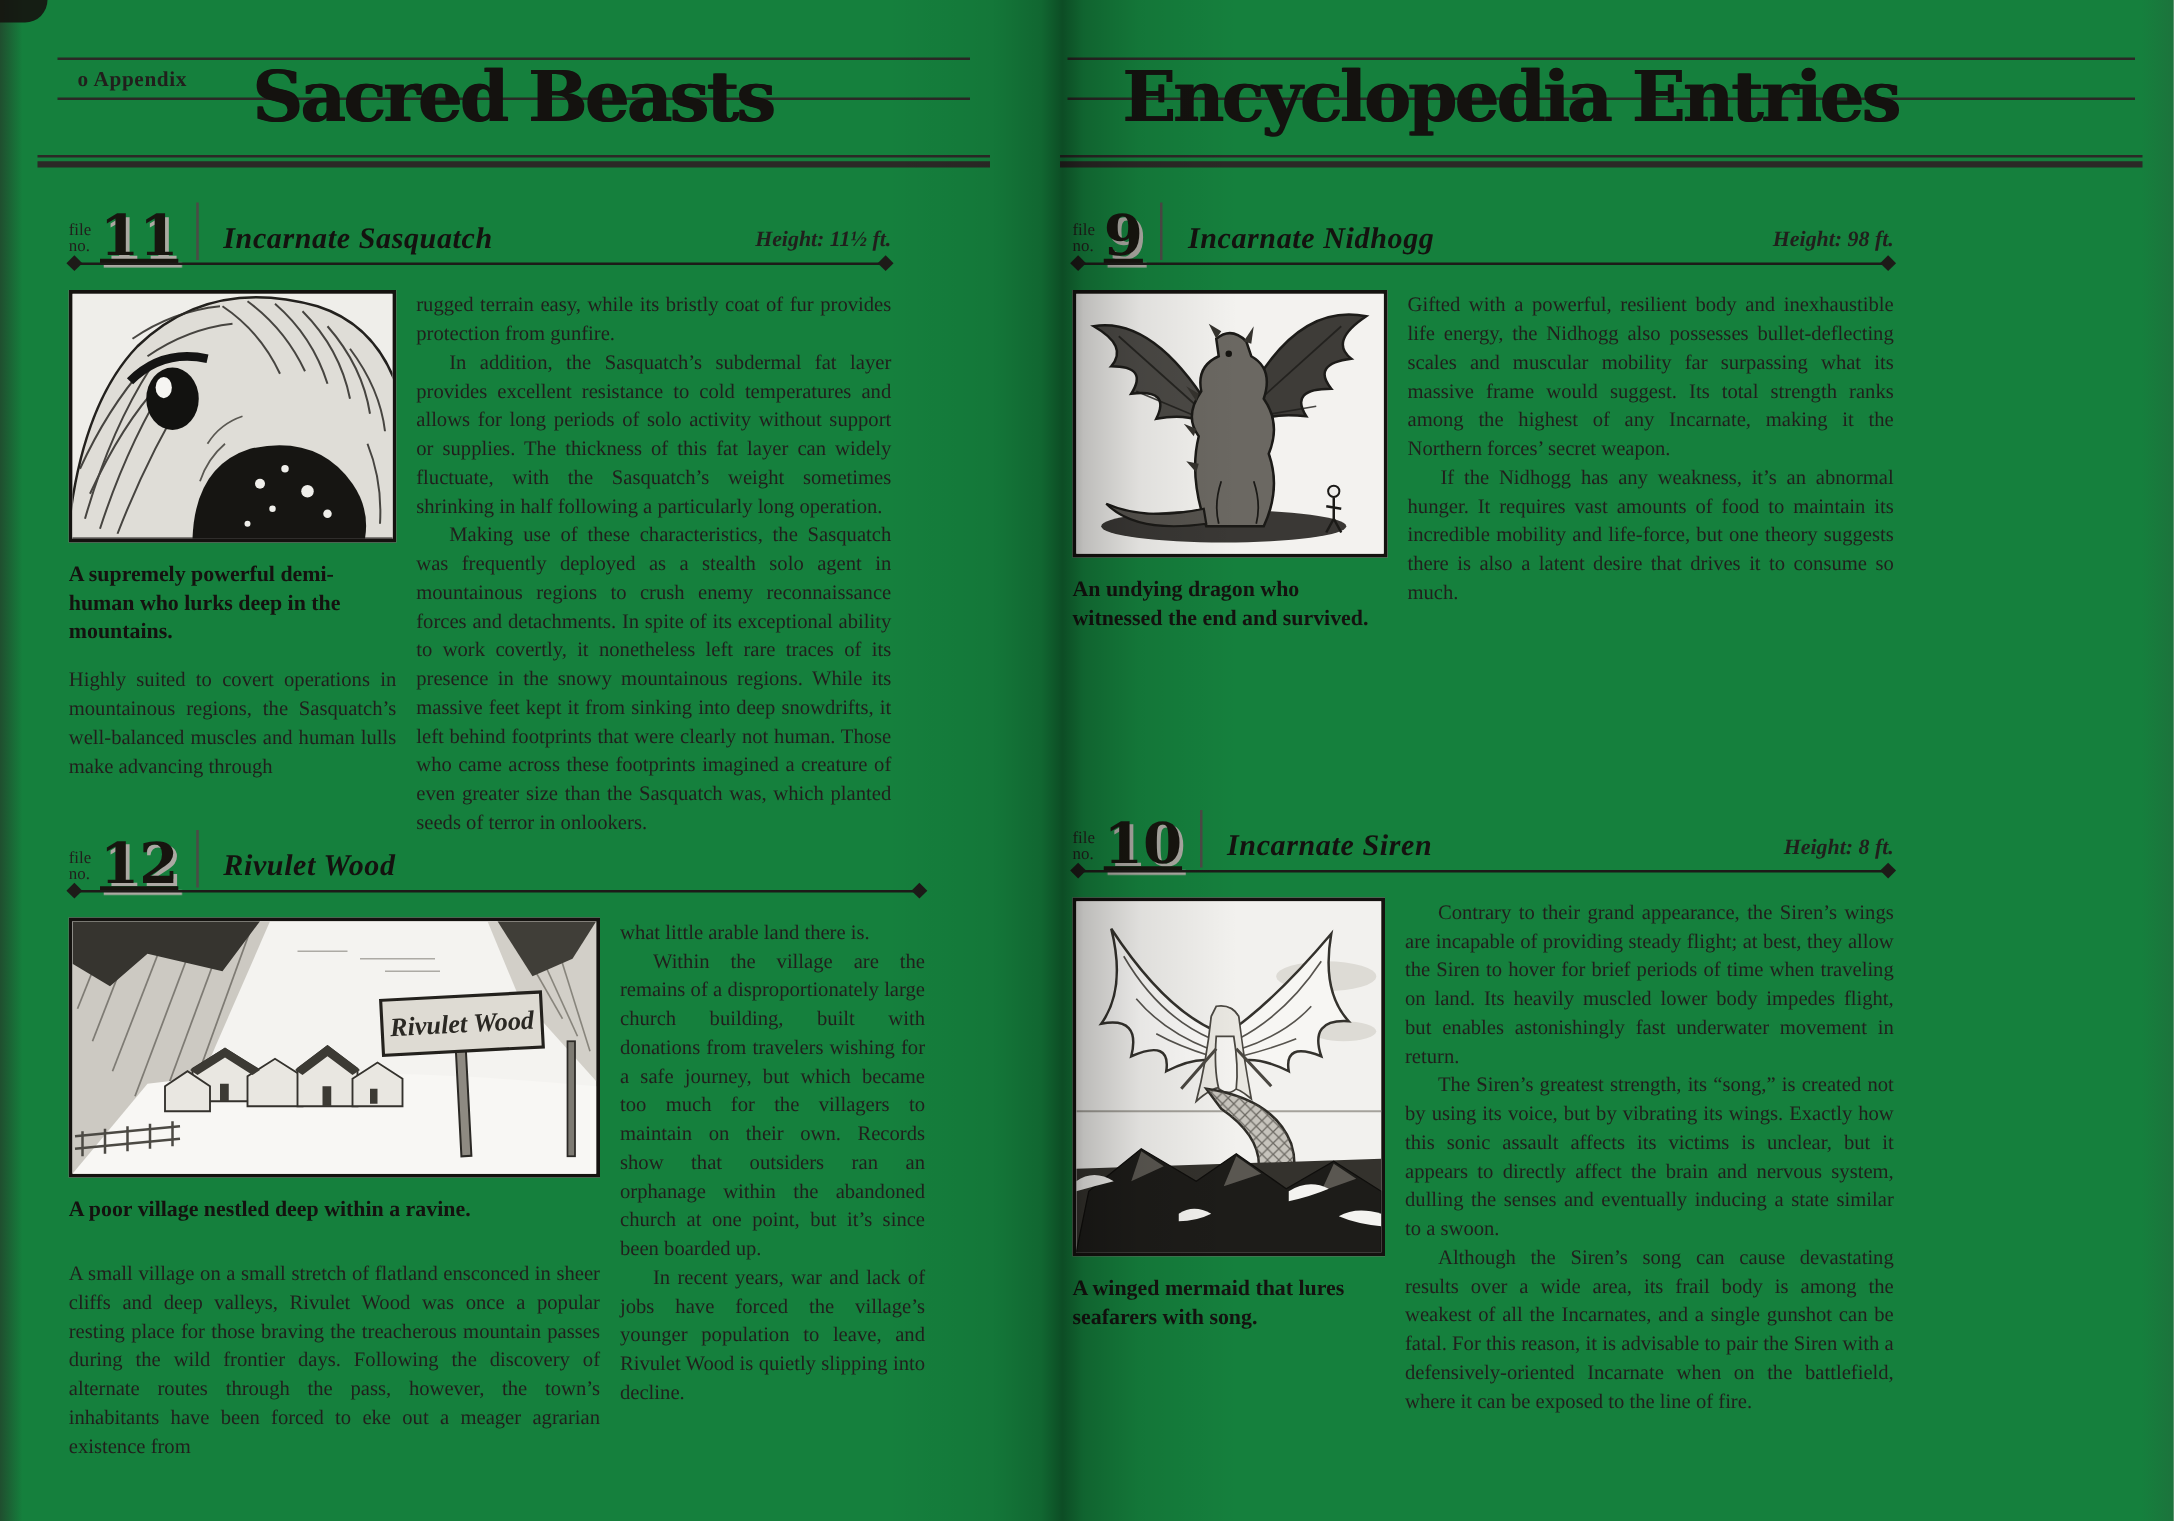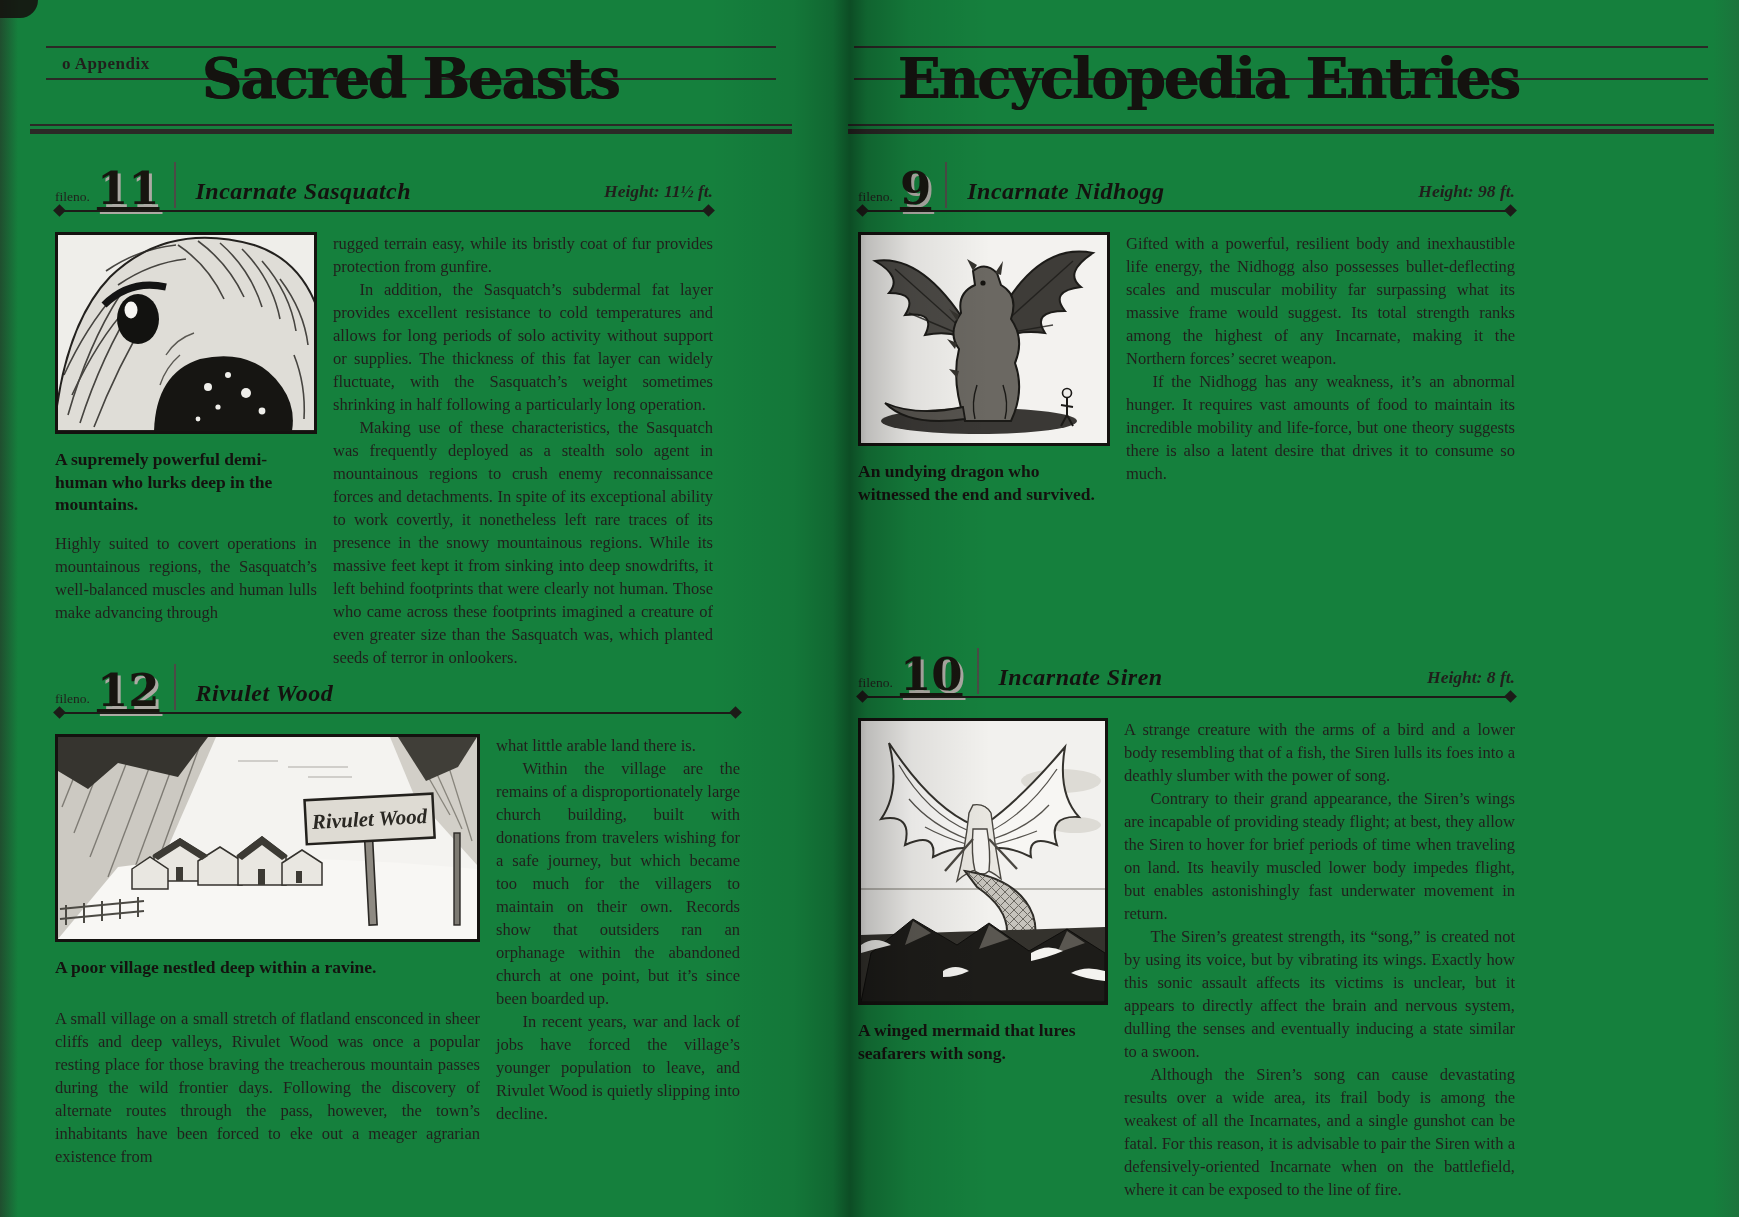--- a/index.html
+++ b/index.html
@@ -38,21 +38,21 @@
   .corner-label { position:absolute; top:14px; left:32px; font-weight:bold; font-size:17px; letter-spacing:.5px; }
   .blackletter {
     position:absolute; margin:0; top:10px; text-align:center; line-height:1;
     font-family:"DejaVu Serif","Liberation Serif",serif; font-weight:bold;
     font-size:56px; letter-spacing:-2px; color:#14120f;
     text-shadow:1px 0 0 #14120f;
   }
   
   .entry { position:absolute; }
   .entry-head { display:flex; align-items:flex-end; height:52px; }
-  .fileno { display:flex; flex-direction:row; font-size:13.5px; line-height:13px; padding-bottom:5px; }
+  .fileno { display:flex; flex-direction:column; font-size:13.5px; line-height:13px; padding-bottom:5px; }
   .num {
     font-family:"DejaVu Serif","Liberation Serif",serif;
     font-size:45px; line-height:.85; font-weight:bold; margin:0 8px 0 7px;
     color:#17150f; text-shadow:3px 3px 0 #aca9a3;text-decoration:underline;
   }
   .vbar { width:2px; height:46px; background:#4c4a46; margin:0 20px 0 6px; }
   .etitle { margin:0; font-style:italic; font-weight:bold; font-size:24px; letter-spacing:.5px; padding-bottom:3px; color:#14120f; }
   .eheight { margin-left:auto; font-style:italic; font-weight:bold; font-size:17.5px; padding-bottom:6px; }
   .entry-rule { position:relative; margin-top:2px; height:2px; background:#1d1b18; }
   .entry-rule::before, .entry-rule::after {
@@ -352,21 +352,20 @@
               <path d="M0,224 q14,-10 30,0 q-16,4 -30,8 Z"></path>
                 <path d="M170,232 q16,-10 32,-2 q-14,6 -32,10 Z"></path>
               <path d="M82,250 q12,-8 26,0 q-12,6 -26,6 Z"></path>
                 <path d="M210,252 q14,-8 34,-2 l0,10 q-20,-2 -34,-8 Z"></path>
             </g>
           </svg>
         </figure>
         <p class="caption">A winged mermaid that lures seafarers with song.</p>
       </div>
       <div class="col-right body">
-        <p>A strange creature with the arms of a bird and a lower body resembling that of a fish, the Siren lulls its foes into a deathly slumber with the power of song.</p>
         <p class="ind">Contrary to their grand appearance, the Siren’s wings are incapable of providing steady flight; at best, they allow the Siren to hover for brief periods of time when traveling on land. Its heavily muscled lower body impedes flight, but enables astonishingly fast underwater movement in return.</p>
         <p class="ind">The Siren’s greatest strength, its “song,” is created not by using its voice, but by vibrating its wings. Exactly how this sonic assault affects its victims is unclear, but it appears to directly affect the brain and nervous system, dulling the senses and eventually inducing a state similar to a swoon.</p>
         <p class="ind">Although the Siren’s song can cause devastating results over a wide area, its frail body is among the weakest of all the Incarnates, and a single gunshot can be fatal. For this reason, it is advisable to pair the Siren with a defensively-oriented Incarnate when on the battlefield, where it can be exposed to the line of fire.</p>
       </div>
     </div>
   </section>
 
   <div class="gutter"></div>
   <div class="edge-left"></div>
   <div class="edge-right"></div>

